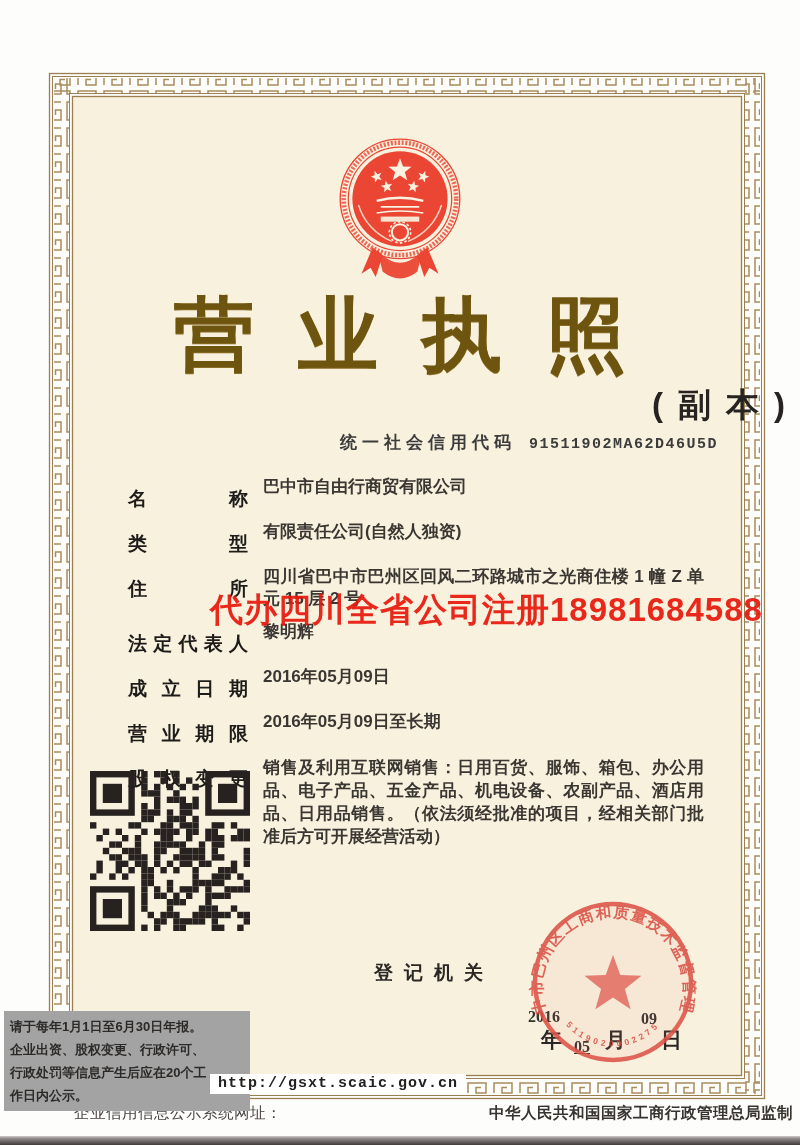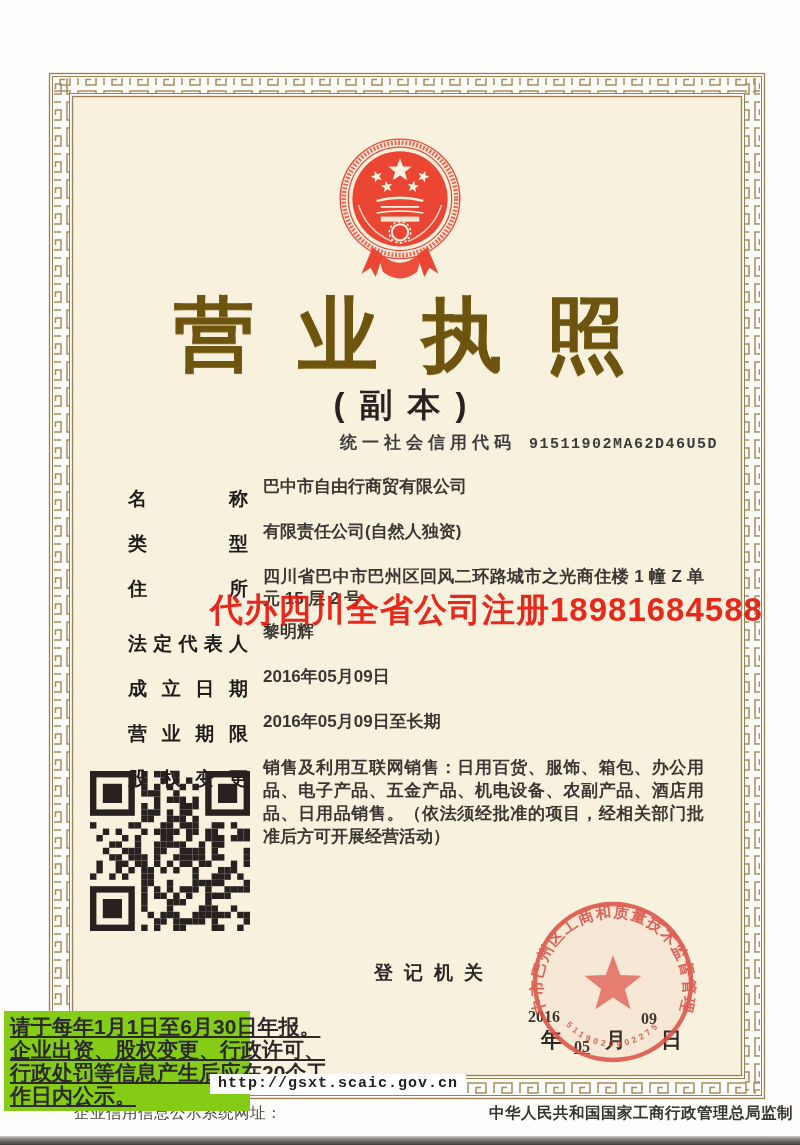--- a/index.html
+++ b/index.html
@@ -20,21 +20,21 @@
 
   
   .license-title{
     left:0;top:282px;width:800px;text-align:center;z-index:3;
     font-size:80px;font-weight:900;color:#6e550f;
     letter-spacing:44px;text-indent:44px;
     text-shadow:0 1px 0 #8a6d27;
     font-family:"Liberation Serif","DejaVu Serif",serif;
   }
   .license-subtitle{
-    left:0;top:383px;width:800px;text-align:center;z-index:3;
+    left:0;top:383px;width:800px;text-align:right;z-index:3;
     font-size:33px;font-weight:700;color:#262320;
     letter-spacing:15px;text-indent:15px;
   }
 
   .credit-line{left:340px;top:431px;z-index:3;display:flex;align-items:baseline;gap:13px;}
   .credit-label{font-size:17px;font-weight:700;color:#3c3c3c;letter-spacing:5px;}
   .credit-code{font-size:15px;font-weight:700;color:#3c3c3c;letter-spacing:1.5px;
     font-family:"Liberation Mono","DejaVu Sans Mono",monospace;}
 
   
@@ -74,23 +74,23 @@
   .d-day{left:629px;top:1010px;margin-left:12px;}
   .date-char{z-index:3;font-size:21px;font-weight:700;color:#2a2724;}
   .c-year{left:541px;top:1026px;}
   .c-month{left:605px;top:1026px;}
   .c-day{left:661px;top:1026px;}
 
   .seal{left:527px;top:896px;width:172px;height:172px;z-index:5;opacity:.88;}
 
   
   .notice{
-    left:4px;top:1011px;width:238px;z-index:7;background:#84cc16;
+    left:4px;top:1011px;width:238px;z-index:7;background:#a3a3a3;
     padding:4px 2px 4px 6px;
-    font-size:21px;font-weight:700;color:#2c2a28;line-height:23px;text-decoration:underline;
+    font-size:13px;font-weight:700;color:#2c2a28;line-height:23px;
   }
   .notice span{display:block;white-space:nowrap;}
   .gov-url{
     left:210px;top:1074px;z-index:7;background:#ffffff;padding:1px 8px 2px 8px;
     font-size:15px;font-weight:700;color:#232120;letter-spacing:1px;
     font-family:"Liberation Mono","DejaVu Sans Mono",monospace;
   }
   .site-label{
     left:74px;top:1103px;z-index:3;font-size:15.5px;color:#4a4540;
     font-family:"Liberation Serif","DejaVu Serif",serif;letter-spacing:.5px;

